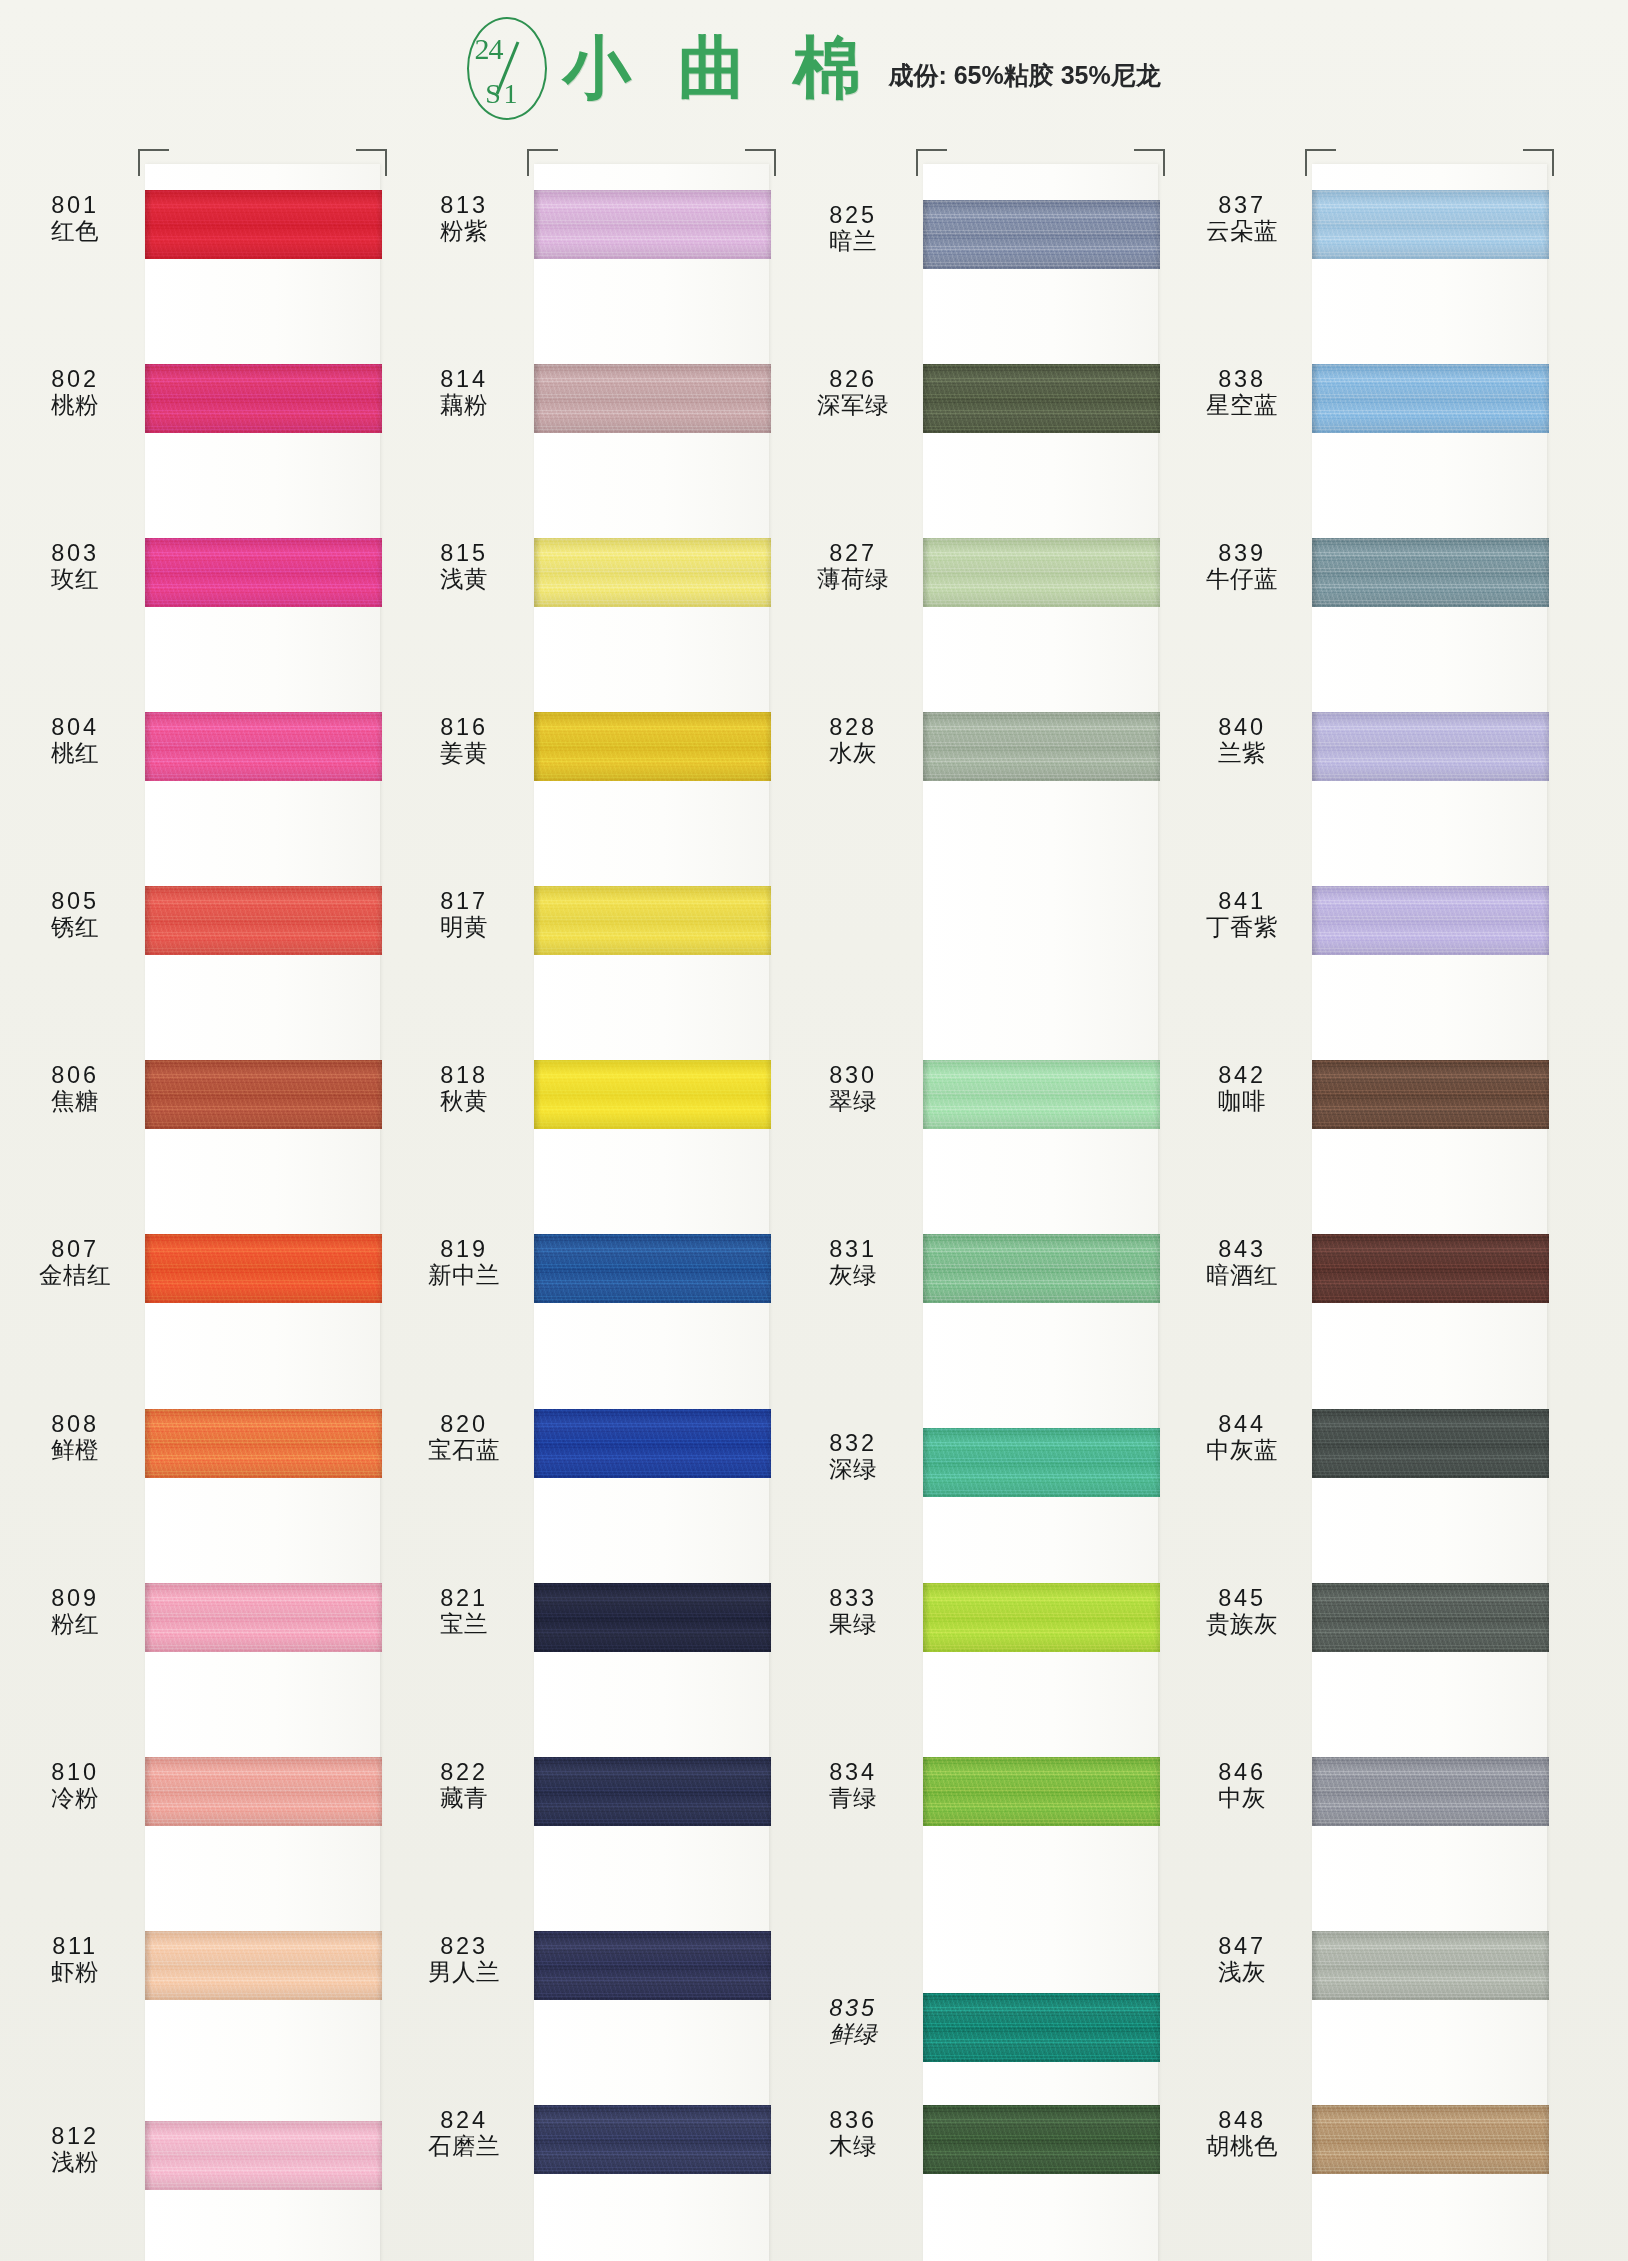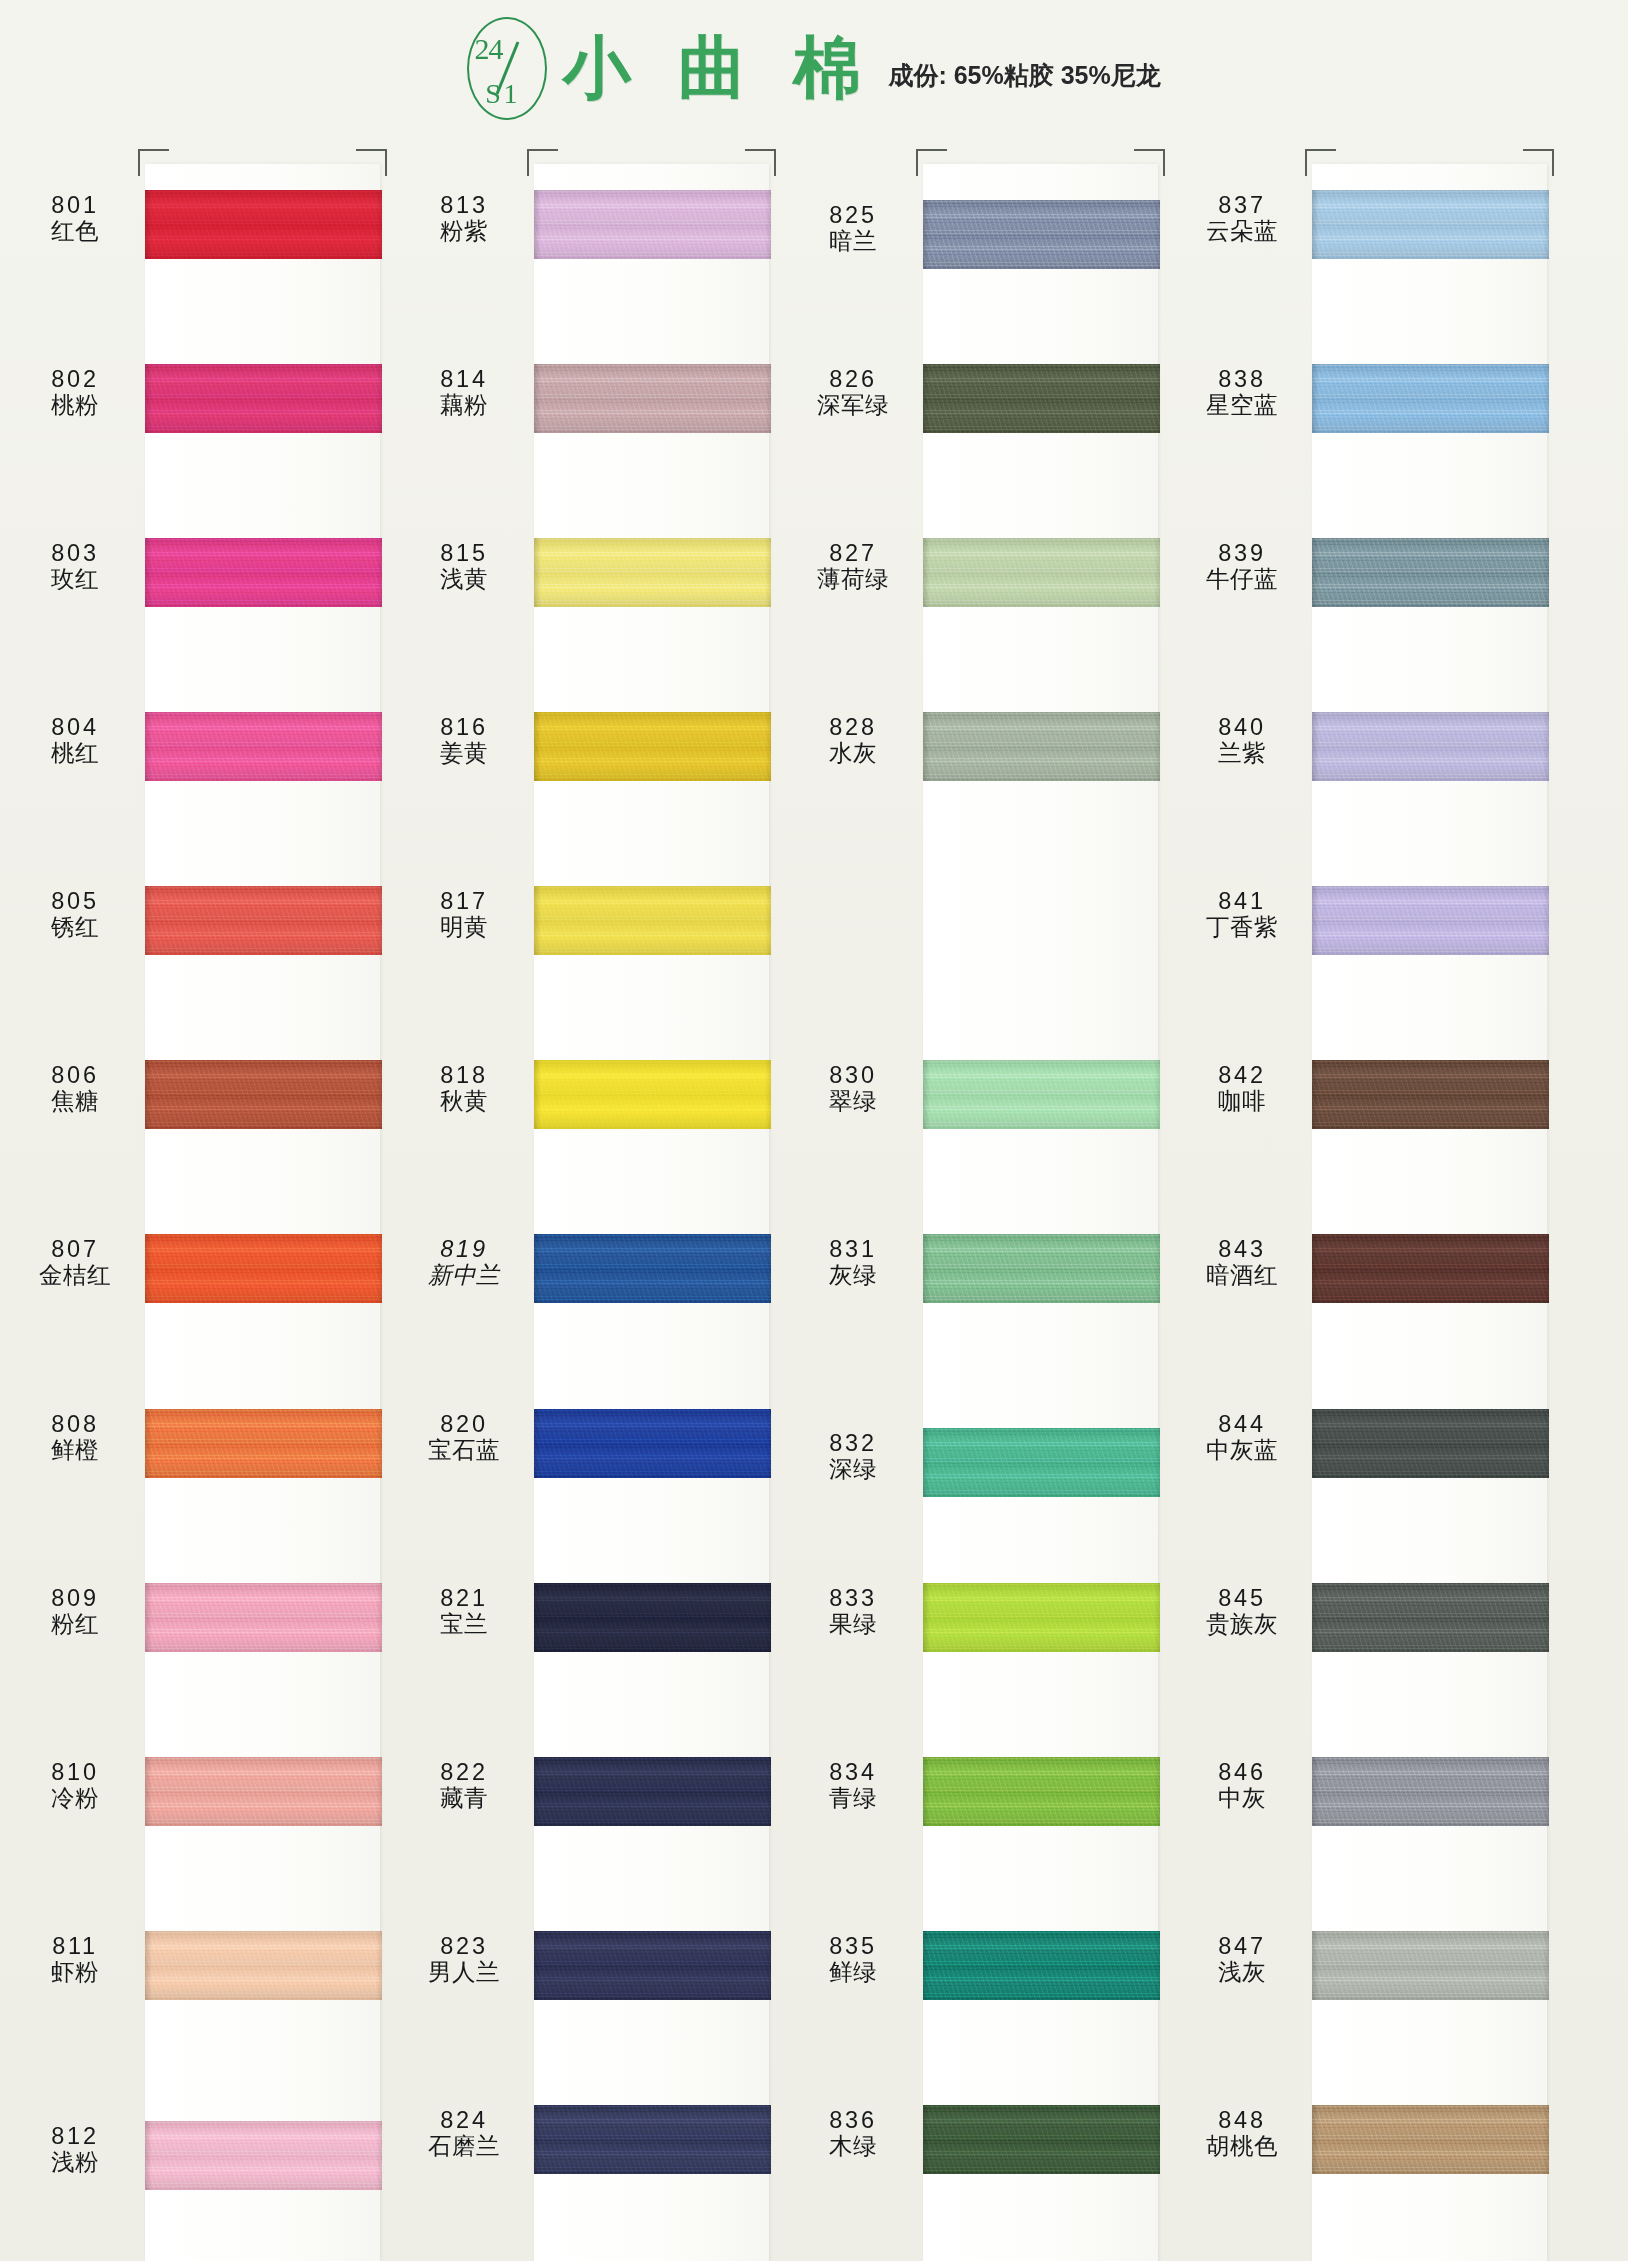--- a/index.html
+++ b/index.html
@@ -482,21 +482,21 @@
           <div class="label-name">秋黄</div>
         </div>
         <div class="yarn">
           <div class="base" style="background: rgb(247, 229, 46);"></div>
           <div class="tex"></div>
           <div class="shade"></div>
           <div class="edge-l"></div>
           <div class="edge-r"></div>
         </div>
       </div>
-      <div class="swatch-row" style="top: 1085px; font-style: italic;">
+      <div class="swatch-row" style="top: 1085px;">
         <div class="label-box">
           <div class="label-code">819</div>
           <div class="label-name">新中兰</div>
         </div>
         <div class="yarn">
           <div class="base" style="background: rgb(35, 85, 155);"></div>
           <div class="tex"></div>
           <div class="shade"></div>
           <div class="edge-l"></div>
           <div class="edge-r"></div>
@@ -688,21 +688,21 @@
           <div class="label-name">青绿</div>
         </div>
         <div class="yarn">
           <div class="base" style="background: rgb(130, 193, 65);"></div>
           <div class="tex"></div>
           <div class="shade"></div>
           <div class="edge-l"></div>
           <div class="edge-r"></div>
         </div>
       </div>
-      <div class="swatch-row" style="top: 1782px;">
+      <div class="swatch-row" style="top: 1844px; font-style: italic;">
         <div class="label-box">
           <div class="label-code">835</div>
           <div class="label-name">鲜绿</div>
         </div>
         <div class="yarn">
           <div class="base" style="background: rgb(21, 133, 115);"></div>
           <div class="tex"></div>
           <div class="shade"></div>
           <div class="edge-l"></div>
           <div class="edge-r"></div>

